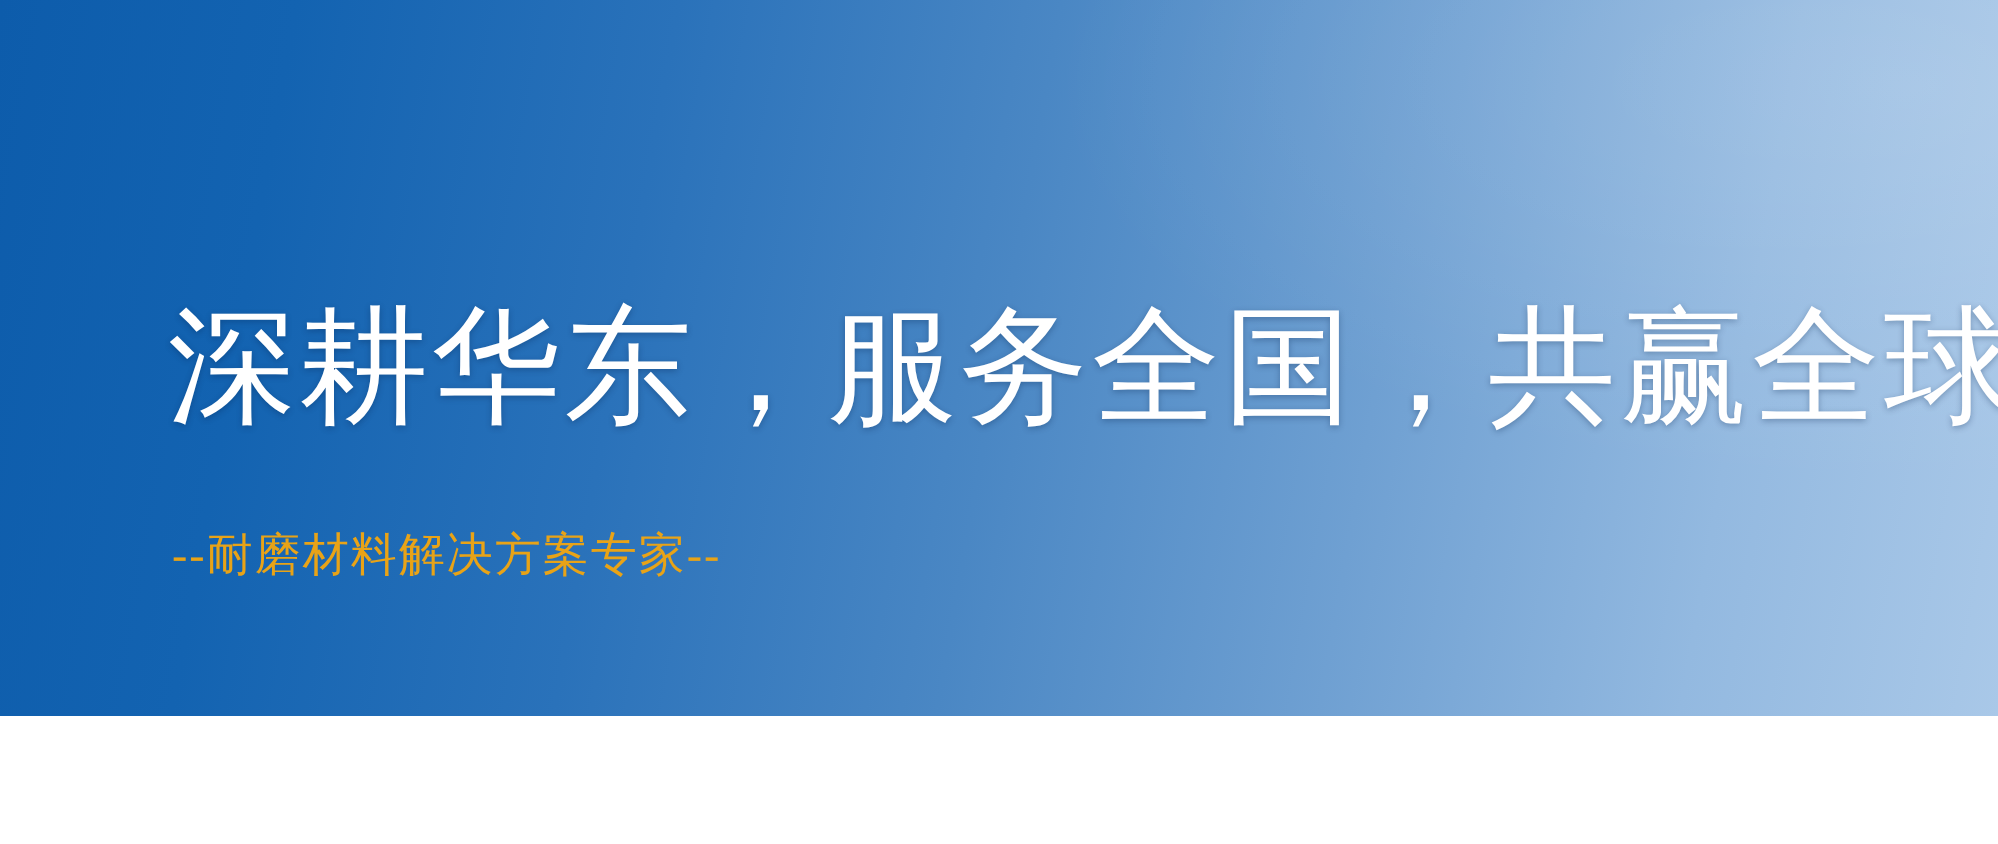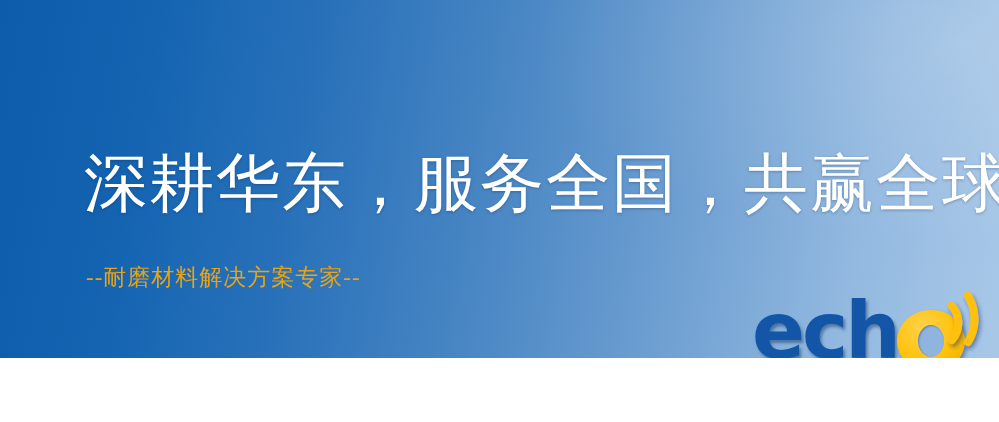--- a/index.html
+++ b/index.html
@@ -148,41 +148,20 @@
 <div id="banner">
 
   <div id="banner-sheen"></div>
 
   <div class="headline">深耕华东，服务全国，共赢全球</div>
 
   <div class="subtitle">--耐磨材料解决方案专家--</div>
 
   <div class="logo">
 
-    <div class="logo-wordmark">
-
-      <span class="logo-echo-text">ech</span>
-
-      <span class="logo-o"></span>
-
-      <span class="logo-waves">
-        <svg width="58" height="62" viewBox="0 0 58 62" xmlns="http://www.w3.org/2000/svg">
-          <defs>
-            <filter id="wshadow" x="-50%" y="-50%" width="220%" height="220%">
-              <feDropShadow dx="2" dy="3" stdDeviation="2" flood-color="#0a285a" flood-opacity="0.45"></feDropShadow>
-            </filter>
-          </defs>
-          <g fill="none" stroke="#ffc107" stroke-width="8" stroke-linecap="round" filter="url(#wshadow)">
-            <path d="M 6 50 A 26 26 0 0 0 6 16"></path>
-            <path d="M 22 52 A 44 44 0 0 0 22 6"></path>
-          </g>
-        </svg>
-      </span>
-
-    </div>
 
     <div class="logo-machinery">
       <span>Machinery</span><span class="logo-reg">®</span>
     </div>
 
   </div>
 
 </div>
 
 </body></html>

